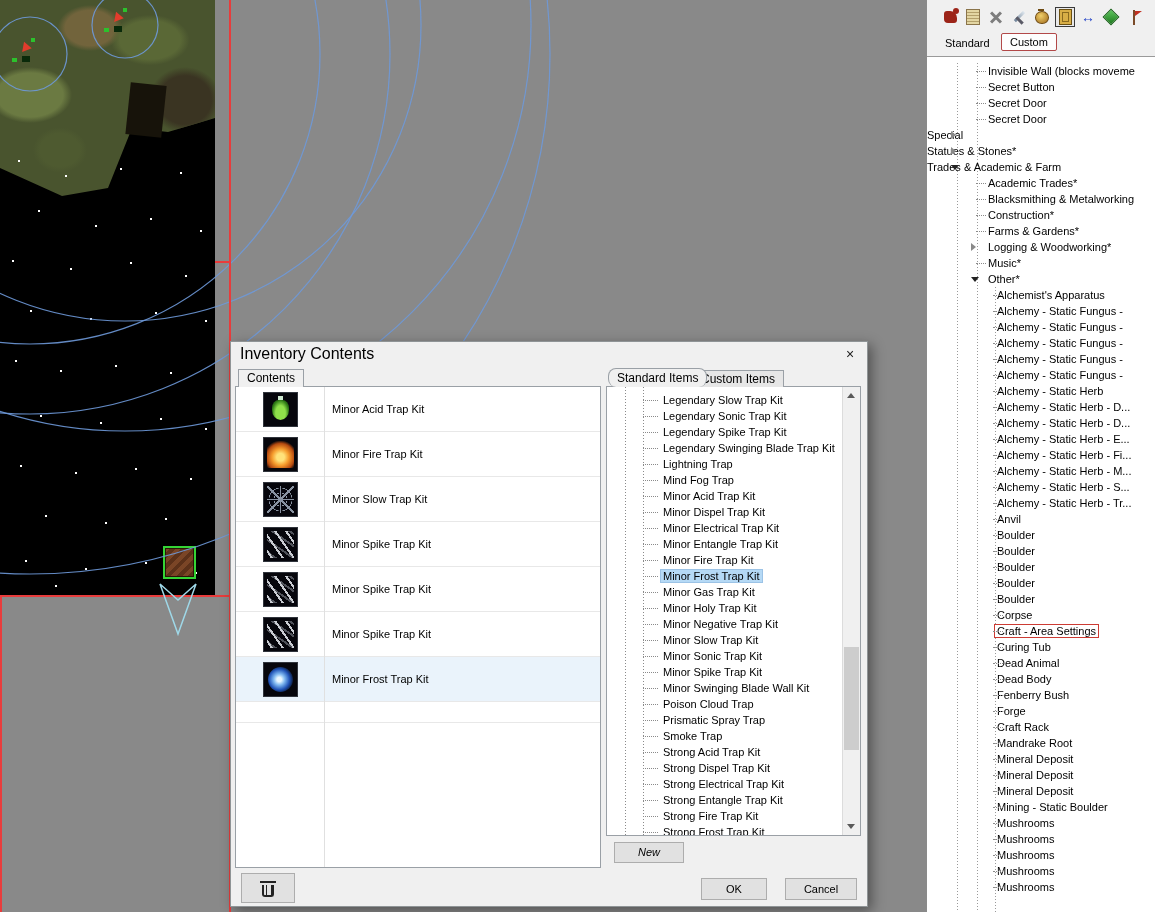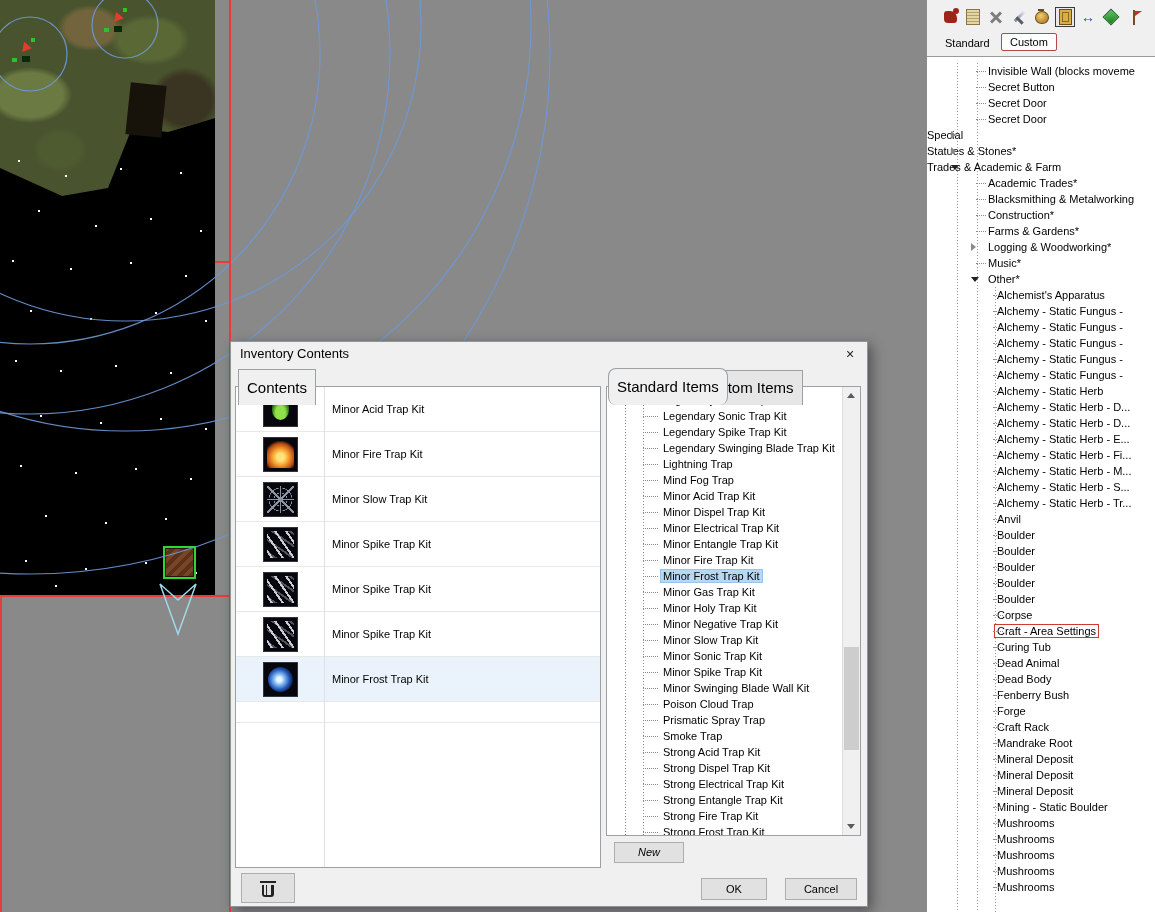--- a/index.html
+++ b/index.html
@@ -42,25 +42,25 @@
   .rl-h{left:0;top:595px;width:231px;height:2px;}
   .rl-l{left:0;top:595px;width:2px;height:317px;}
   .rl-t{left:215px;top:261px;width:16px;height:2px;}
   .trap{position:absolute;left:163px;top:546px;width:29px;height:29px;border:2px solid #35d435;
         background:repeating-linear-gradient(135deg,#7a4526 0 4px,#5c3119 4px 8px);box-shadow:inset 0 0 0 1px #2a1608;}
   .sel-arrow{position:absolute;left:156px;top:582px;pointer-events:none;}
   
   .dialog{position:absolute;left:230px;top:341px;width:636px;height:564px;background:#f0f0f0;
           border:1px solid #8f9496;box-shadow:4px 4px 12px rgba(0,0,0,.4);z-index:5;}
   .titlebar{position:absolute;left:0;top:0;right:0;height:24px;background:#f0f0f0;}
-  .dtitle{position:absolute;left:9px;top:0;line-height:24px;font-size:13px;}
+  .dtitle{position:absolute;left:9px;top:0;line-height:24px;font-size:16px;}
   .dclose{position:absolute;right:0;top:0;width:34px;height:24px;text-align:center;line-height:24px;
           font-size:14px;color:#222;cursor:default;}
   .wtab{position:absolute;background:#f0f0f0;border:1px solid #9aa0a6;border-bottom:none;
-        padding:9px 8px;font-size:15px;text-align:right;}
+        padding:0 8px;font-size:12px;text-align:right;}
   .tab-contents{left:7px;top:27px;height:17px;line-height:17px;z-index:2;}
   .tab-std{left:377px;top:26px;height:18px;line-height:18px;z-index:3;border-radius:8px;}
   .tab-cus{left:461px;top:28px;height:16px;line-height:16px;background:#e6e6e6;z-index:1;}
   .inv-list{position:absolute;left:4px;top:44px;width:364px;height:480px;background:#fff;
             border:1px solid #9aa0a6;overflow:hidden;}
   .inv-divider{position:absolute;left:88px;top:0;bottom:0;width:1px;background:#e0e0e0;}
   .inv-row{height:44px;display:flex;align-items:center;border-bottom:1px solid #e8e8e8;}
   .inv-row.sel{background:#eaf3fb;}
   .inv-row.ghost{height:20px;}
   .inv-icon-cell{width:88px;display:flex;align-items:center;justify-content:center;flex:none;}

